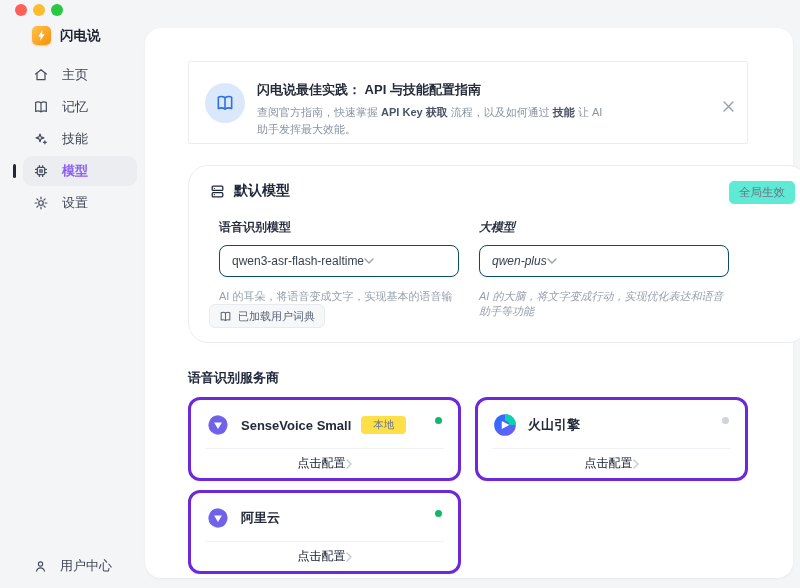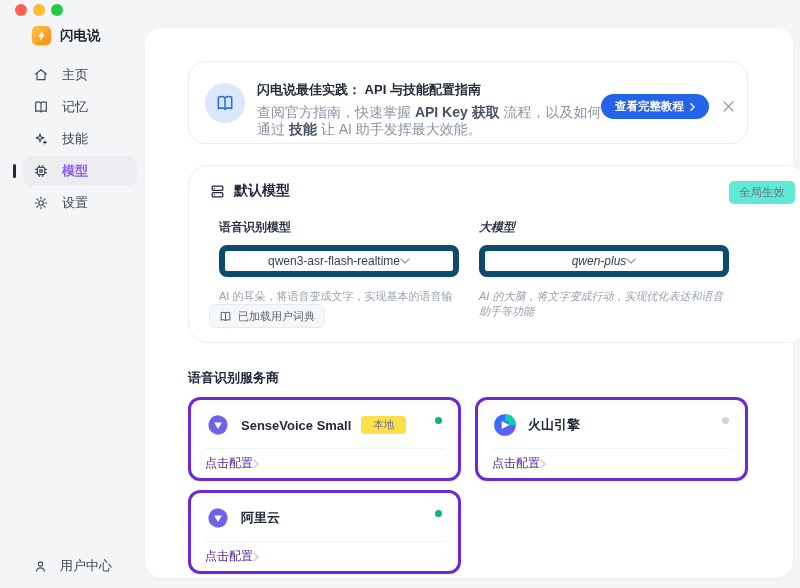--- a/index.html
+++ b/index.html
@@ -36,66 +36,66 @@
 
   .user-center { position:absolute; left:20px; bottom:13px; display:flex; align-items:center; gap:12px;
                  font-size:13px; color:#3e4553; cursor:pointer; }
 
   
   .panel { position:absolute; left:145px; top:28px; width:648px; height:550px; background:#ffffff;
            border-radius:16px; box-shadow:0 1px 3px rgba(16,24,40,.05); }
 
   
   .banner { position:absolute; left:43px; top:33px; width:560px; height:83px;
-            border:1px solid #e9ecf2; border-radius:17px; background:#fff; }
+            border:1px solid #e9ecf2; border-radius:2px; background:#fff; }
   .banner-icon-wrap { position:absolute; left:16px; top:21px; width:40px; height:40px; border-radius:50%;
                       background:#dbe7fb; display:flex; align-items:center; justify-content:center; color:#2f6fe4; }
   .banner-body { position:absolute; left:68px; top:19px; width:348px; }
   .banner-title { font-size:13px; font-weight:bold; color:#252b38; margin-bottom:5px; }
-  .banner-desc { font-size:14px; color:#8b93a2; line-height:16.5px; }
+  .banner-desc { font-size:11px; color:#8b93a2; line-height:16.5px; }
   .banner-desc b { color:#4a5263; }
   .banner-cta { position:absolute; left:412px; top:32px; height:25px; padding:0 14px; border:none;
                 background:#2563eb; color:#fff; font-size:11.5px; font-weight:bold; border-radius:13px;
                 display:flex; align-items:center; gap:6px; cursor:pointer; }
   .banner-close { position:absolute; left:528px; top:33px; width:22px; height:22px; background:none; border:none;
                   display:flex; align-items:center; justify-content:center; cursor:pointer; }
 
   
   .model-card { position:absolute; left:43px; top:137px; width:620px; height:178px;
                 border:1px solid #eaedf2; border-radius:20px; background:#fff; }
   .mc-header { position:absolute; left:20px; top:16px; display:flex; align-items:center; gap:8px; color:#20273a; }
   .mc-title { font-size:14px; font-weight:bold; color:#20273a; }
   .mc-badge { position:absolute; right:12px; top:15px; background:#5eead4; color:#6d7585;
               font-size:11.5px; padding:4px 10px; border-radius:5px; }
   .mc-col { position:absolute; top:53px; }
   .mc-col-left { left:20px; width:240px;margin-left:10px; }
   .mc-col-right { left:290px; width:250px;font-style:italic; }
   .mc-label { font-size:12px; font-weight:bold; color:#2a3140; margin-bottom:9px; }
-  .mc-select { height:32px; border:6px solid #0c4a6e; border-radius:8px; background:#fff;
-               display:flex; align-items:center; justify-content:center; padding:0 12px;
+  .mc-select { height:32px; border:1px solid #0c4a6e; border-radius:8px; background:#fff;
+               display:flex; align-items:center; justify-content:flex-start; padding:0 12px;
                font-size:12px; color:#39404f; box-shadow:0 1px 2px rgba(16,24,40,.05); cursor:pointer; }
   .mc-desc { margin-top:12px; font-size:11px; color:#98a0ae; }
   .mc-chip { position:absolute; left:20px; top:138px; height:24px; display:inline-flex; align-items:center;
              gap:6px; padding:0 9px; background:#f6f7f9; border:1px solid #e7eaef; border-radius:6px;
              font-size:11px; color:#5a6374; cursor:pointer; }
 
   
   .section-title { position:absolute; left:43px; top:341px; font-size:13px; font-weight:bold; color:#20273a; }
   .cards { position:absolute; left:43px; top:369px; width:560px; display:flex; flex-wrap:wrap; gap:9px 14px; }
   .pcard { width:273px; height:84px; border:3px solid #6d28d9; border-radius:12px; background:#fff;
            position:relative; display:flex; flex-direction:column; box-shadow:0 1px 2px rgba(16,24,40,.03); cursor:pointer; }
   .pcard-head { display:flex; align-items:center; gap:10px; padding:0 14px; height:46px; margin-top:2px; }
   .pcard-name { font-size:13px; font-weight:bold; color:#232a39; }
   .pcard-badge { font-size:10.5px; color:#6d7585; background:#fde047; border-radius:4px; padding:2px 12px; }
   .pcard-dot { position:absolute; top:17px; right:16px; width:7px; height:7px; border-radius:50%; }
   .dot-on { background:#12b76a; }
   .dot-off { background:#d0d4da; }
   .pcard-divider { height:1px; background:#f1f2f5; margin:0 14px; }
-  .pcard-foot { flex:1; display:flex; align-items:center; justify-content:flex-start;
-                padding:0 14px; font-size:12px; color:#4c1d95; }
+  .pcard-foot { flex:1; display:flex; align-items:center; justify-content:center;
+                padding:0 14px; font-size:12px; color:#0f172a; }
 </style>
 </head>
 <body>
 
 <div class="traffic-lights">
   <button class="tl tl-close"></button>
   <button class="tl tl-min"></button>
   <button class="tl tl-max"></button>
 </div>
 
@@ -176,26 +176,20 @@
     <div class="banner-icon-wrap">
       <svg width="20" height="20" viewBox="0 0 24 24" fill="none" stroke="currentColor" stroke-width="1.9" stroke-linecap="round" stroke-linejoin="round">
           <path d="M4 5c2.6-1.1 5.5-1 8 .7 2.5-1.7 5.4-1.8 8-.7v13.6c-2.6-1.1-5.5-1-8 .7-2.5-1.7-5.4-1.8-8-.7Z"></path>
           <path d="M12 5.7V19"></path>
         </svg>
     </div>
     <div class="banner-body">
       <div class="banner-title">闪电说最佳实践： API 与技能配置指南</div>
       <div class="banner-desc"><span>查阅官方指南，快速掌握 </span><b>API Key 获取</b><span> 流程，以及如何通过 </span><b>技能</b><span> 让 AI 助手发挥最大效能。</span></div>
     </div>
-    <button class="banner-cta">
-      <span>查看完整教程</span>
-      <svg width="5" height="8" viewBox="0 0 6 10">
-          <path d="M1 1l4 4-4 4" stroke="#fff" stroke-width="1.6" fill="none" stroke-linecap="round" stroke-linejoin="round"></path>
-        </svg>
-    </button>
     <button class="banner-close">
       <svg width="11" height="11" viewBox="0 0 10 10">
           <path d="M1 1l8 8M9 1l-8 8" stroke="#98a0ac" stroke-width="1.3" stroke-linecap="round"></path>
         </svg>
     </button>
   </div>
 
   <div class="model-card">
     <div class="mc-header">
       <span>

